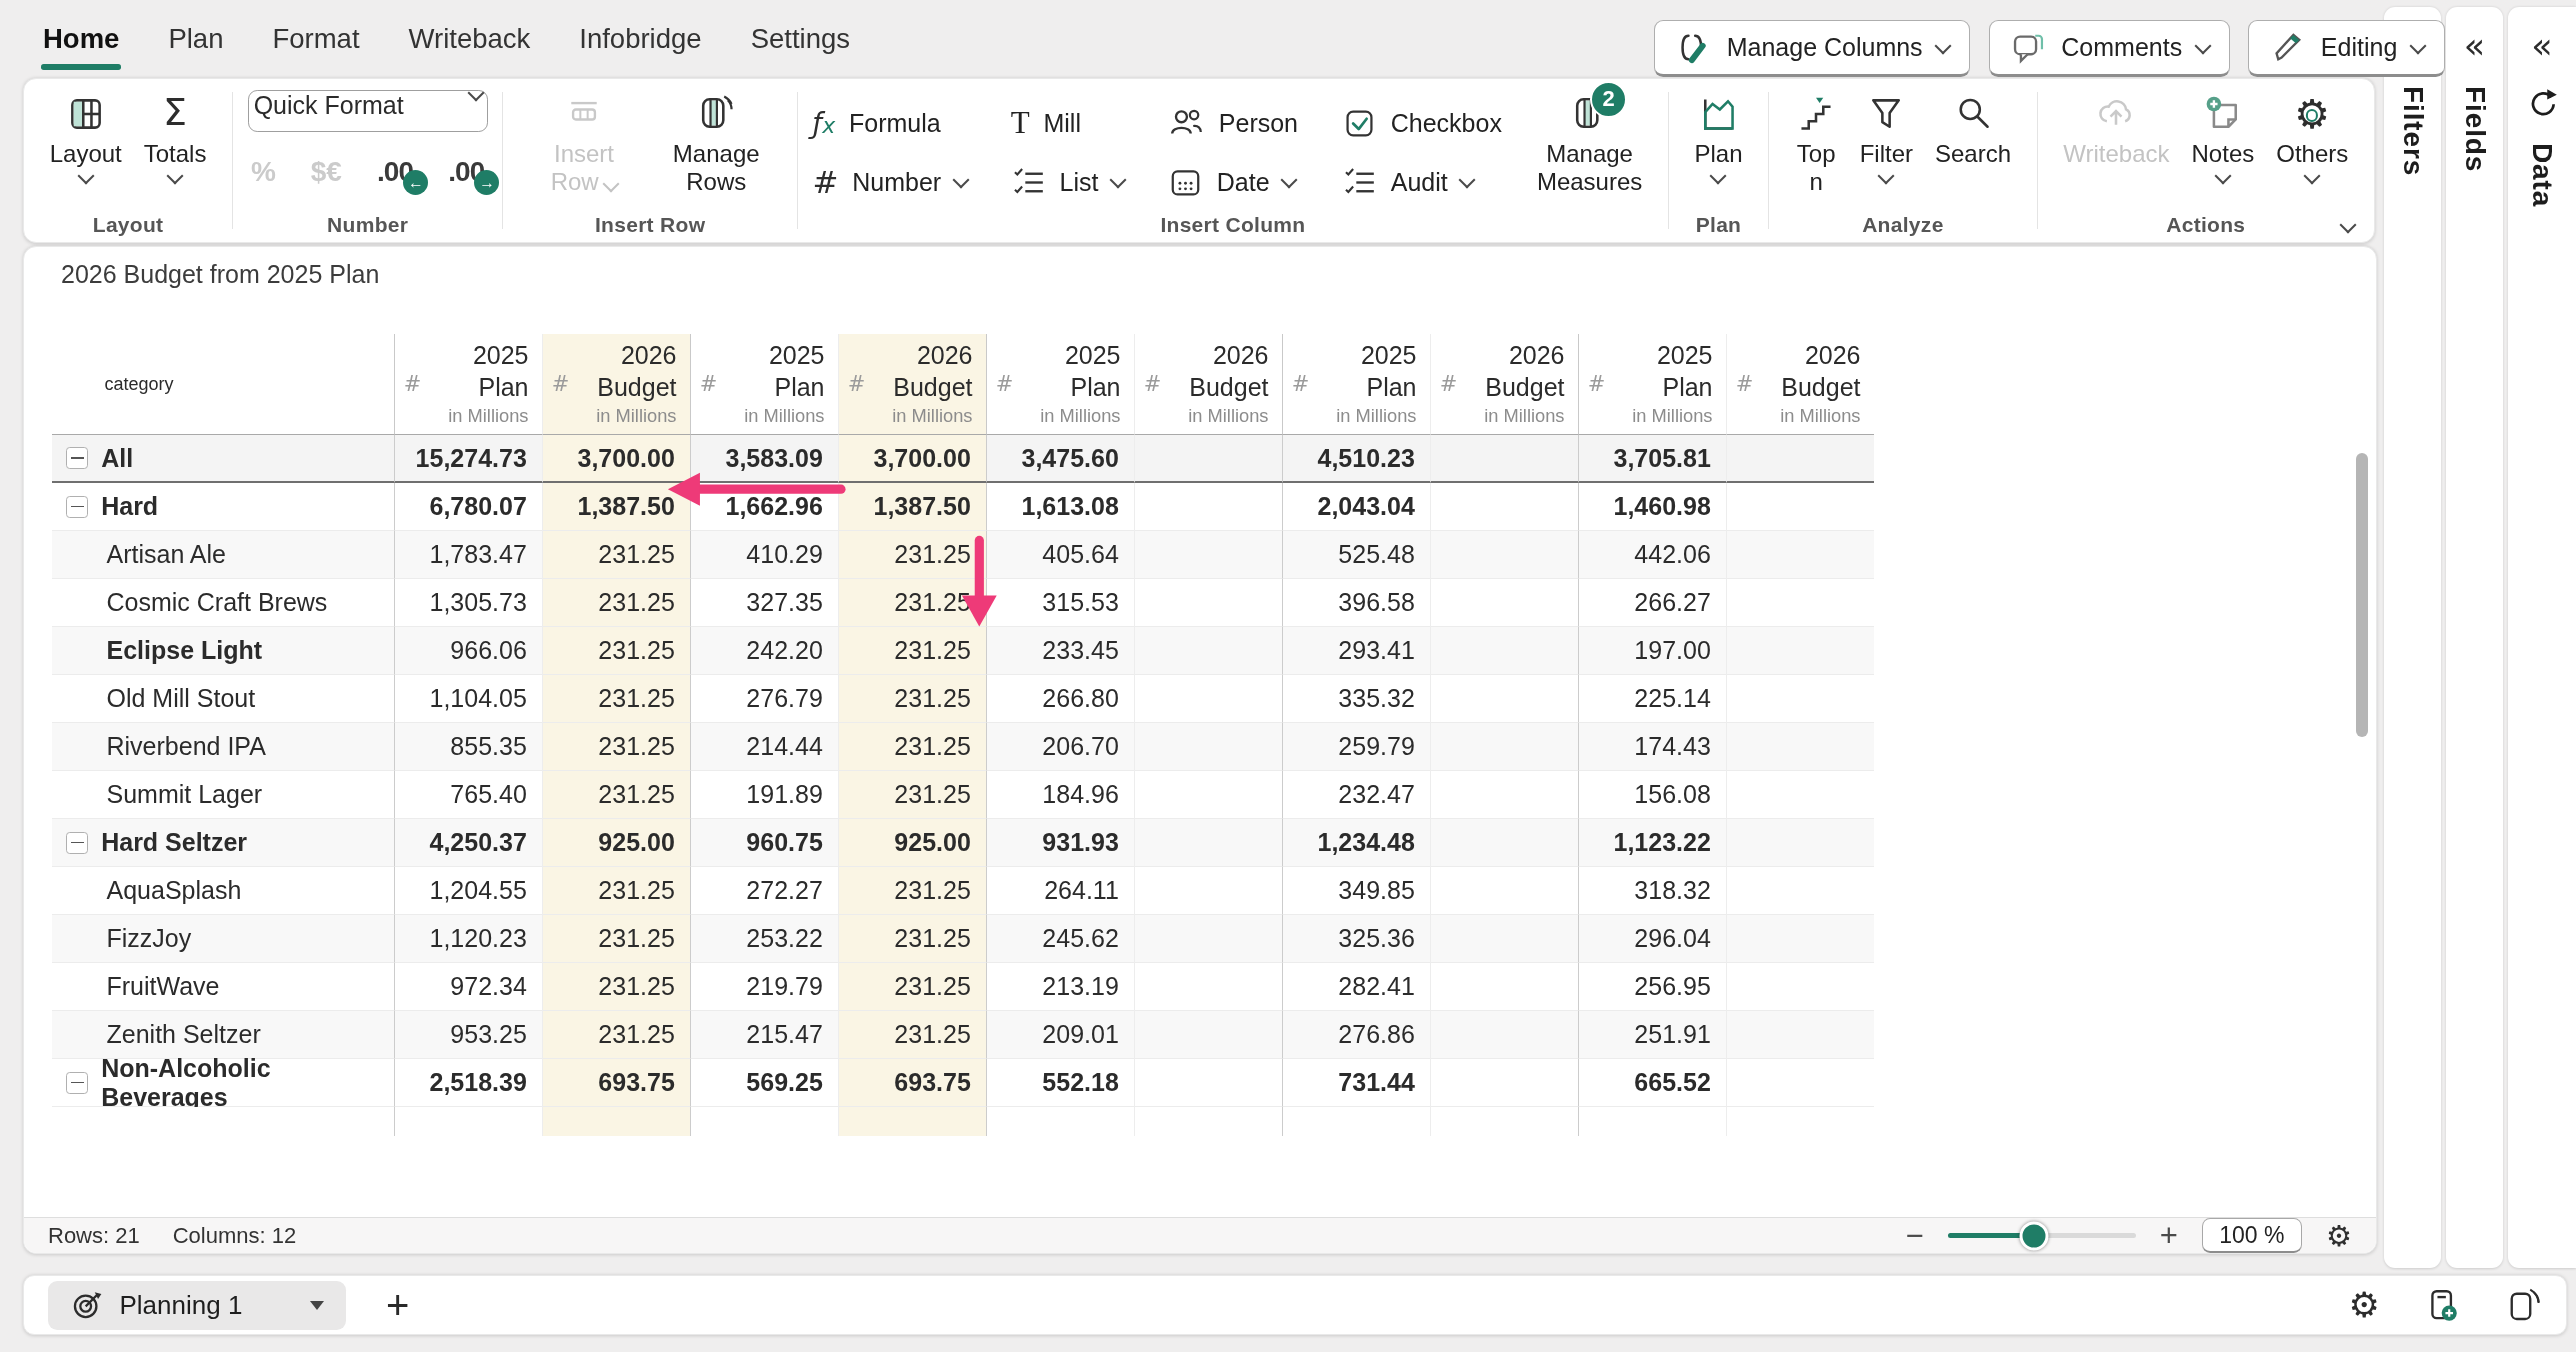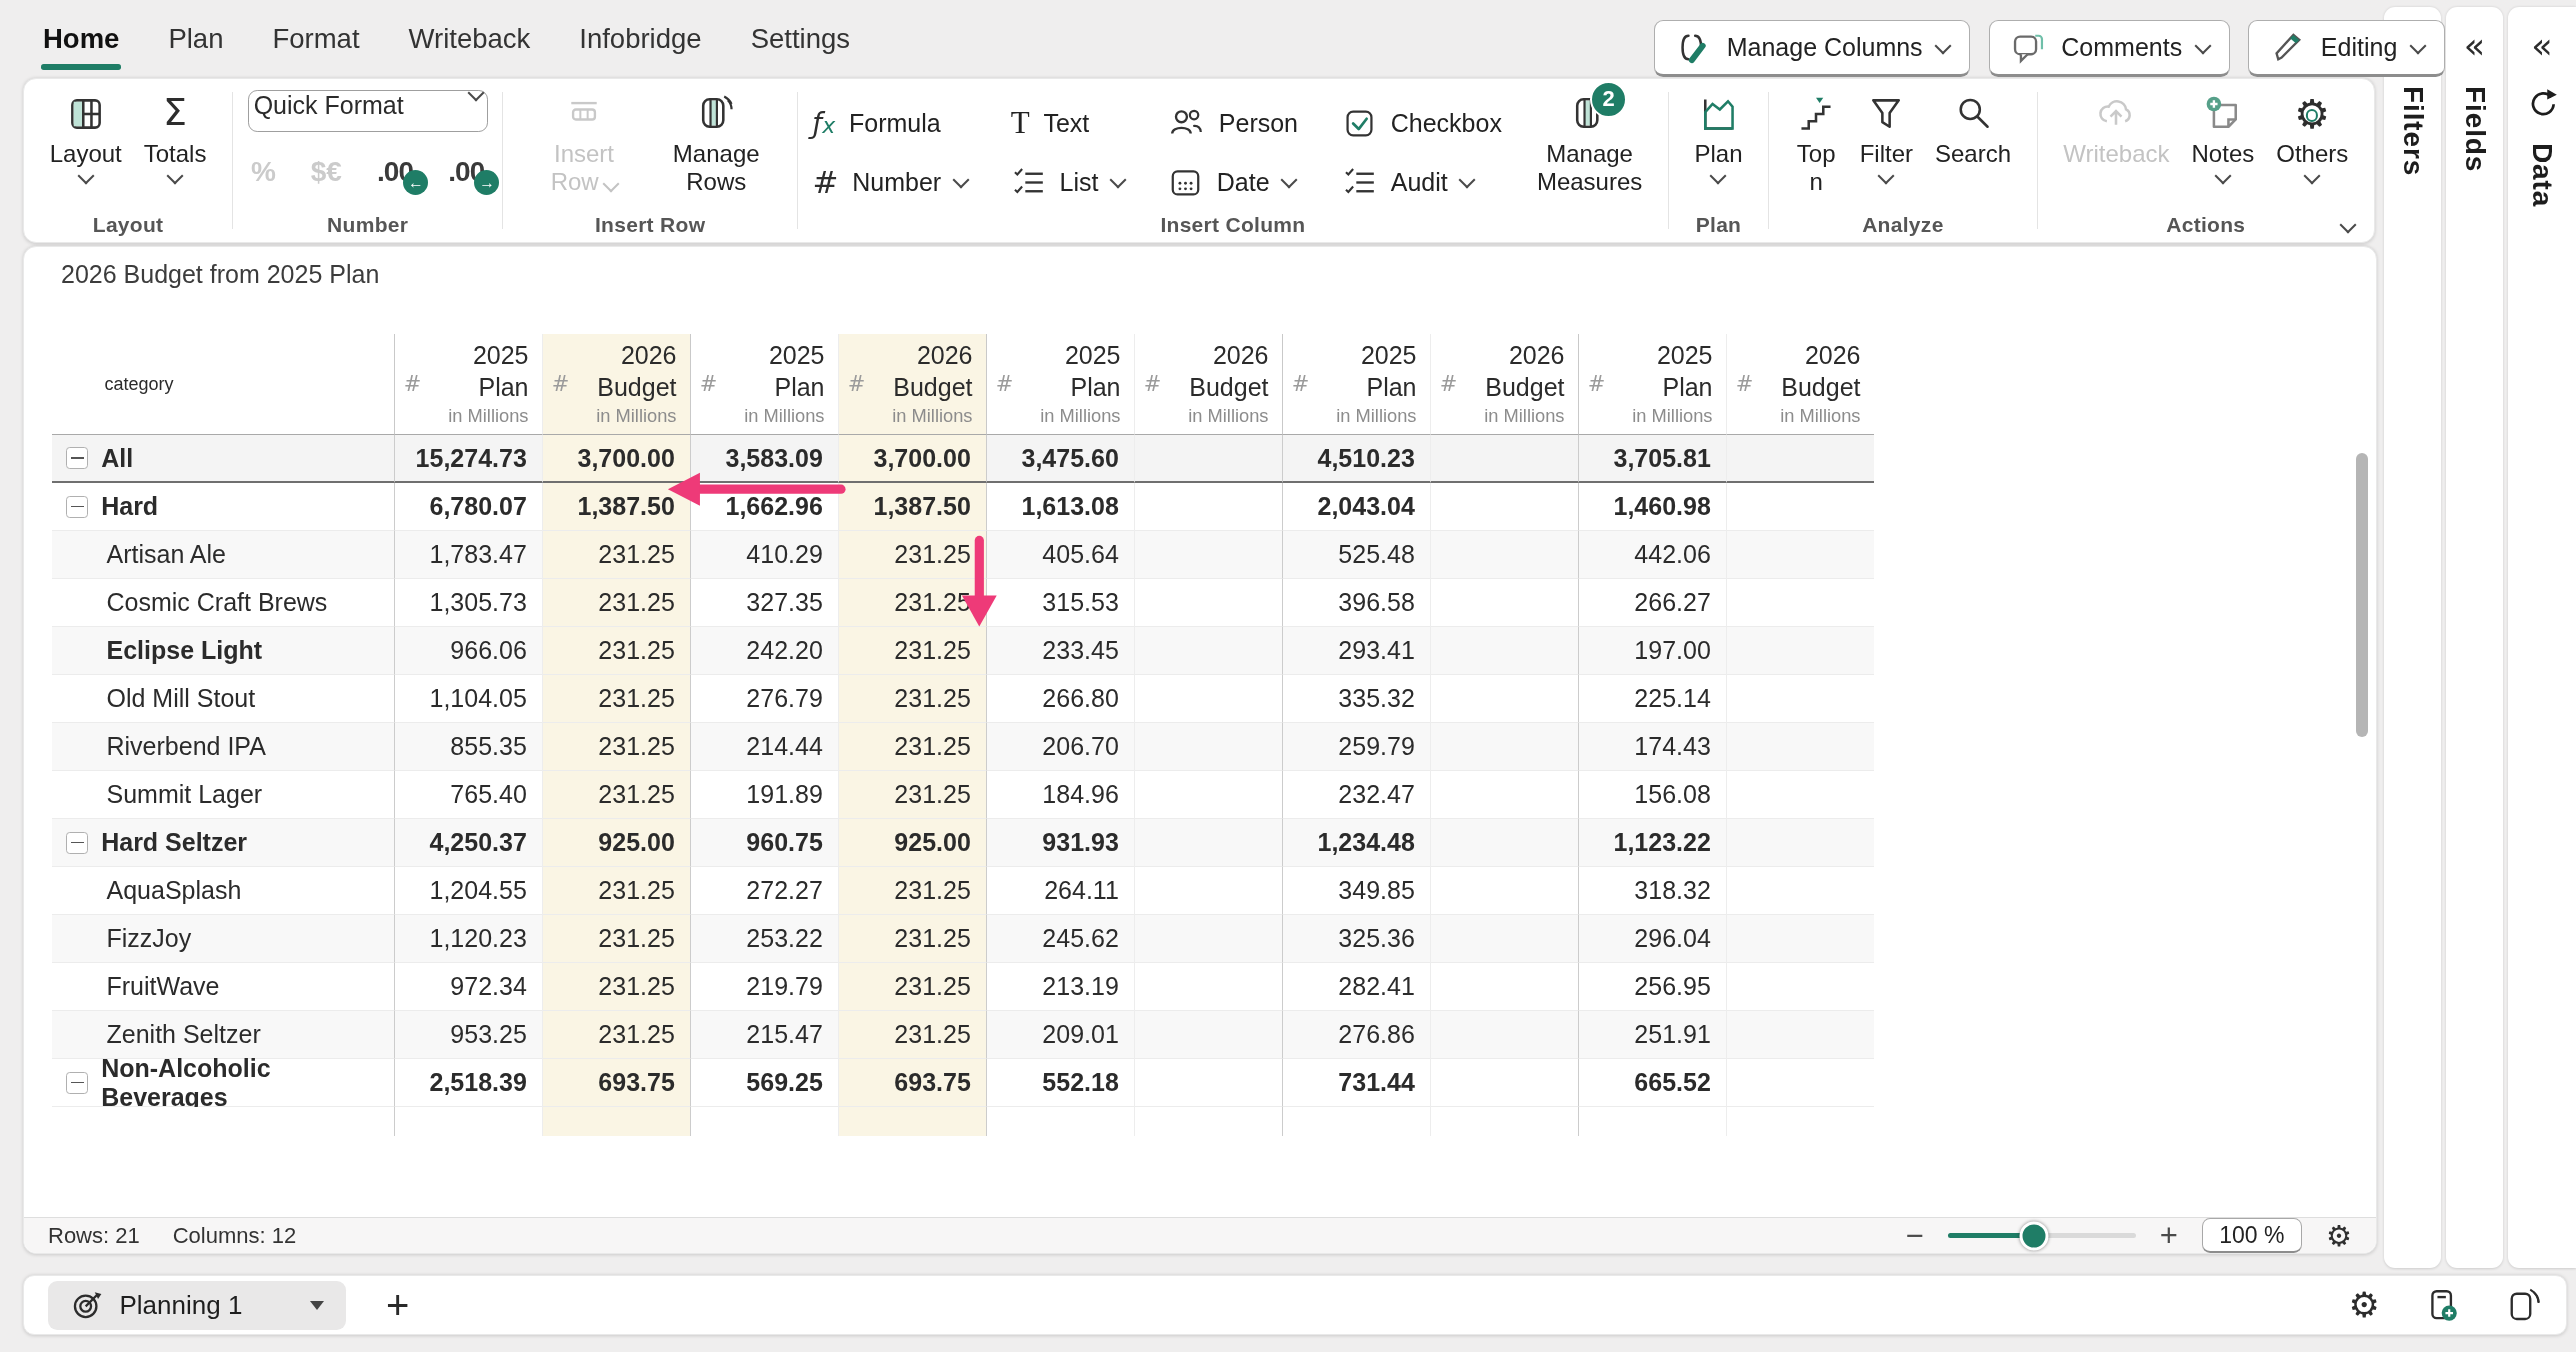--- a/index.html
+++ b/index.html
@@ -216,21 +216,21 @@
   <div class="rdivider"></div>
 
   <div class="rgroup">
     <div class="icgrid">
       <div class="iitem">
         <span class="glyph" style="font-size:27.5px;font-style:italic">ƒ<span style="color:#1f7d66;font-size:22px">x</span></span>
         <span>Formula</span>
       </div>
       <div class="iitem">
         <span style="font-family:'Liberation Serif',serif;font-size:31px">T</span>
-        <span>Text</span>
+        <span>Mill</span>
       </div>
       <div class="iitem">
         <span>
           <svg width="37" height="37" viewBox="0 0 44 44" fill="none">
             <circle cx="16" cy="14" r="6.5" stroke="#333" stroke-width="2.8"></circle>
             <path d="M5 34 c0-9 22-9 22 0" stroke="#333" stroke-width="2.8"></path>
             <circle cx="31" cy="12" r="5" stroke="#333" stroke-width="2.6"></circle>
             <path d="M30 25 c6-1 9 3 9 7" stroke="#333" stroke-width="2.6"></path>
           </svg>
         </span>

